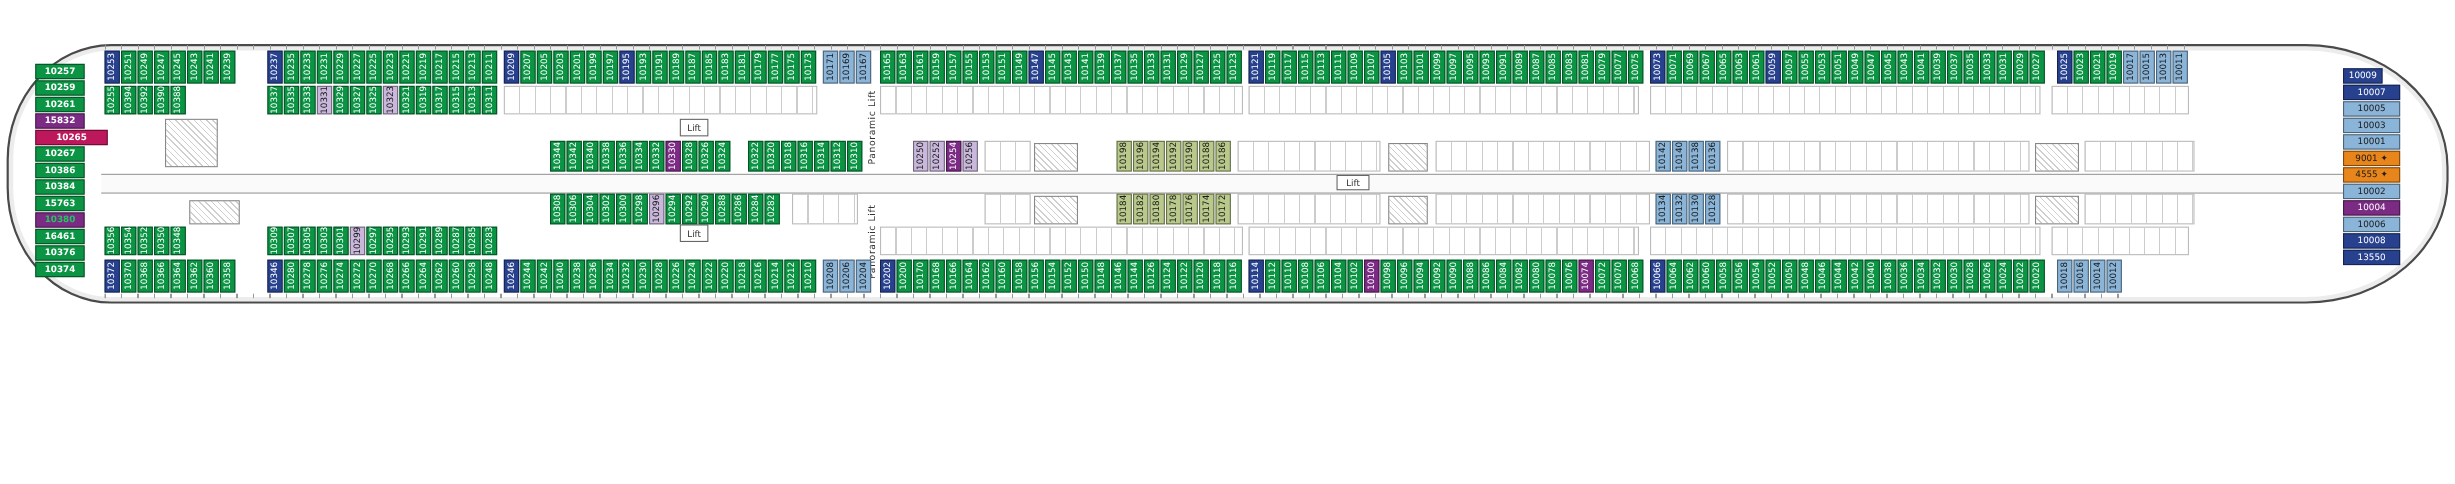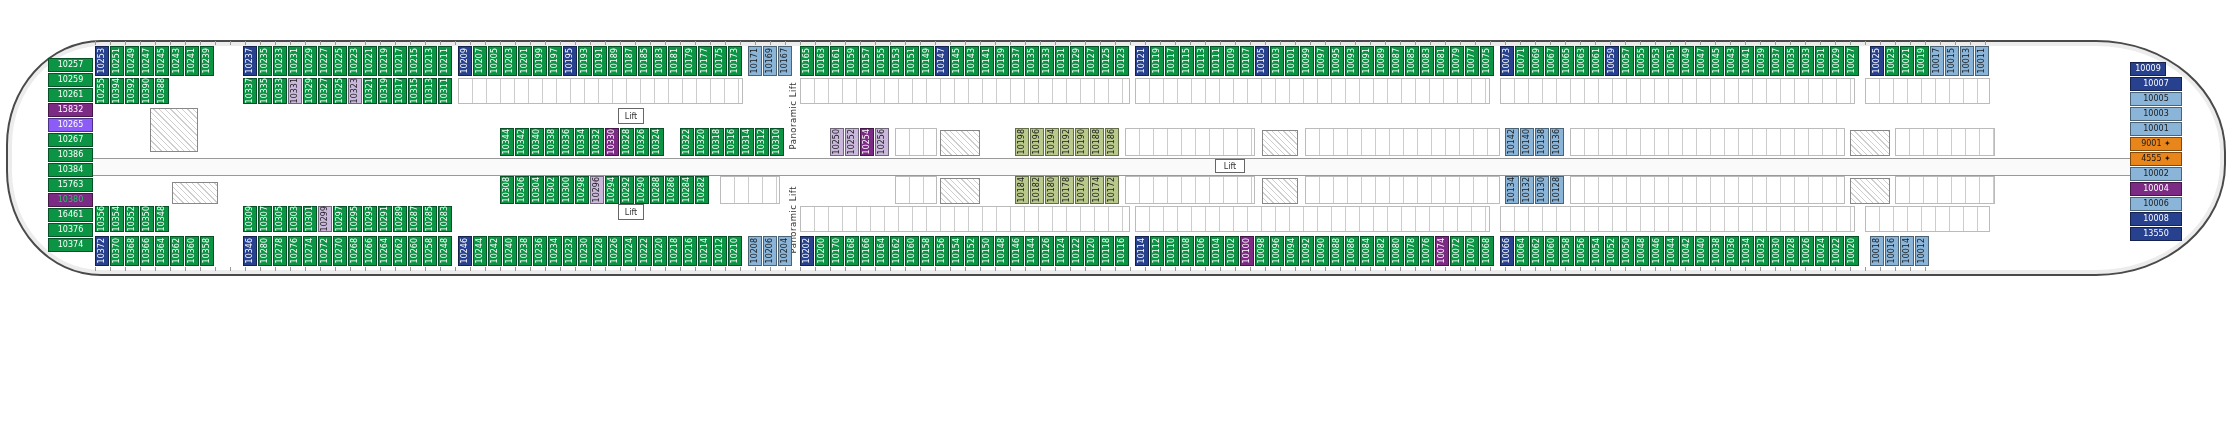--- a/index.html
+++ b/index.html
@@ -64,34 +64,34 @@
   <div class="hatch" style="left:1262px;top:130px;width:36px;height:26px"></div>
   <div class="hatch" style="left:1262px;top:178px;width:36px;height:26px"></div>
   <div class="hatch" style="left:1850px;top:130px;width:40px;height:26px"></div>
   <div class="hatch" style="left:1850px;top:178px;width:40px;height:26px"></div>
 
   <div class="liftbox" style="left:618px;top:108px;width:26px;height:16px">Lift</div>
   <div class="liftbox" style="left:618px;top:204px;width:26px;height:16px">Lift</div>
   <div class="liftbox" style="left:1215px;top:159px;width:30px;height:14px">Lift</div>
   <div class="vlabel" style="left:788px;top:82px">Panoramic Lift</div>
   <div class="vlabel" style="left:788px;top:186px">Panoramic Lift</div>
-<div class="sec col" style="left: 48px; top: 58px;">
+<div class="sec col" style="left: 32px; top: 58px; font-weight: bold;">
       <div class="cell hcell" style="background: rgb(11, 148, 68); color: rgb(255, 255, 255); width: 45px; height: 14px;">
         <span>10257</span>
       </div>
       <div class="cell hcell" style="background: rgb(11, 148, 68); color: rgb(255, 255, 255); width: 45px; height: 14px;">
         <span>10259</span>
       </div>
       <div class="cell hcell" style="background: rgb(11, 148, 68); color: rgb(255, 255, 255); width: 45px; height: 14px;">
         <span>10261</span>
       </div>
       <div class="cell hcell" style="background: rgb(124, 43, 133); color: rgb(255, 255, 255); width: 45px; height: 14px;">
         <span>15832</span>
       </div>
-      <div class="cell hcell" style="background: #8b5cf6; color: rgb(255, 255, 255); width: 45px; height: 14px;">
+      <div class="cell hcell" style="background: #be185d; color: rgb(255, 255, 255); width: 66px; height: 14px;">
         <span>10265</span>
       </div>
       <div class="cell hcell" style="background: rgb(11, 148, 68); color: rgb(255, 255, 255); width: 45px; height: 14px;">
         <span>10267</span>
       </div>
       <div class="cell hcell" style="background: rgb(11, 148, 68); color: rgb(255, 255, 255); width: 45px; height: 14px;">
         <span>10386</span>
       </div>
       <div class="cell hcell" style="background: rgb(11, 148, 68); color: rgb(255, 255, 255); width: 45px; height: 14px;">
         <span>10384</span>

